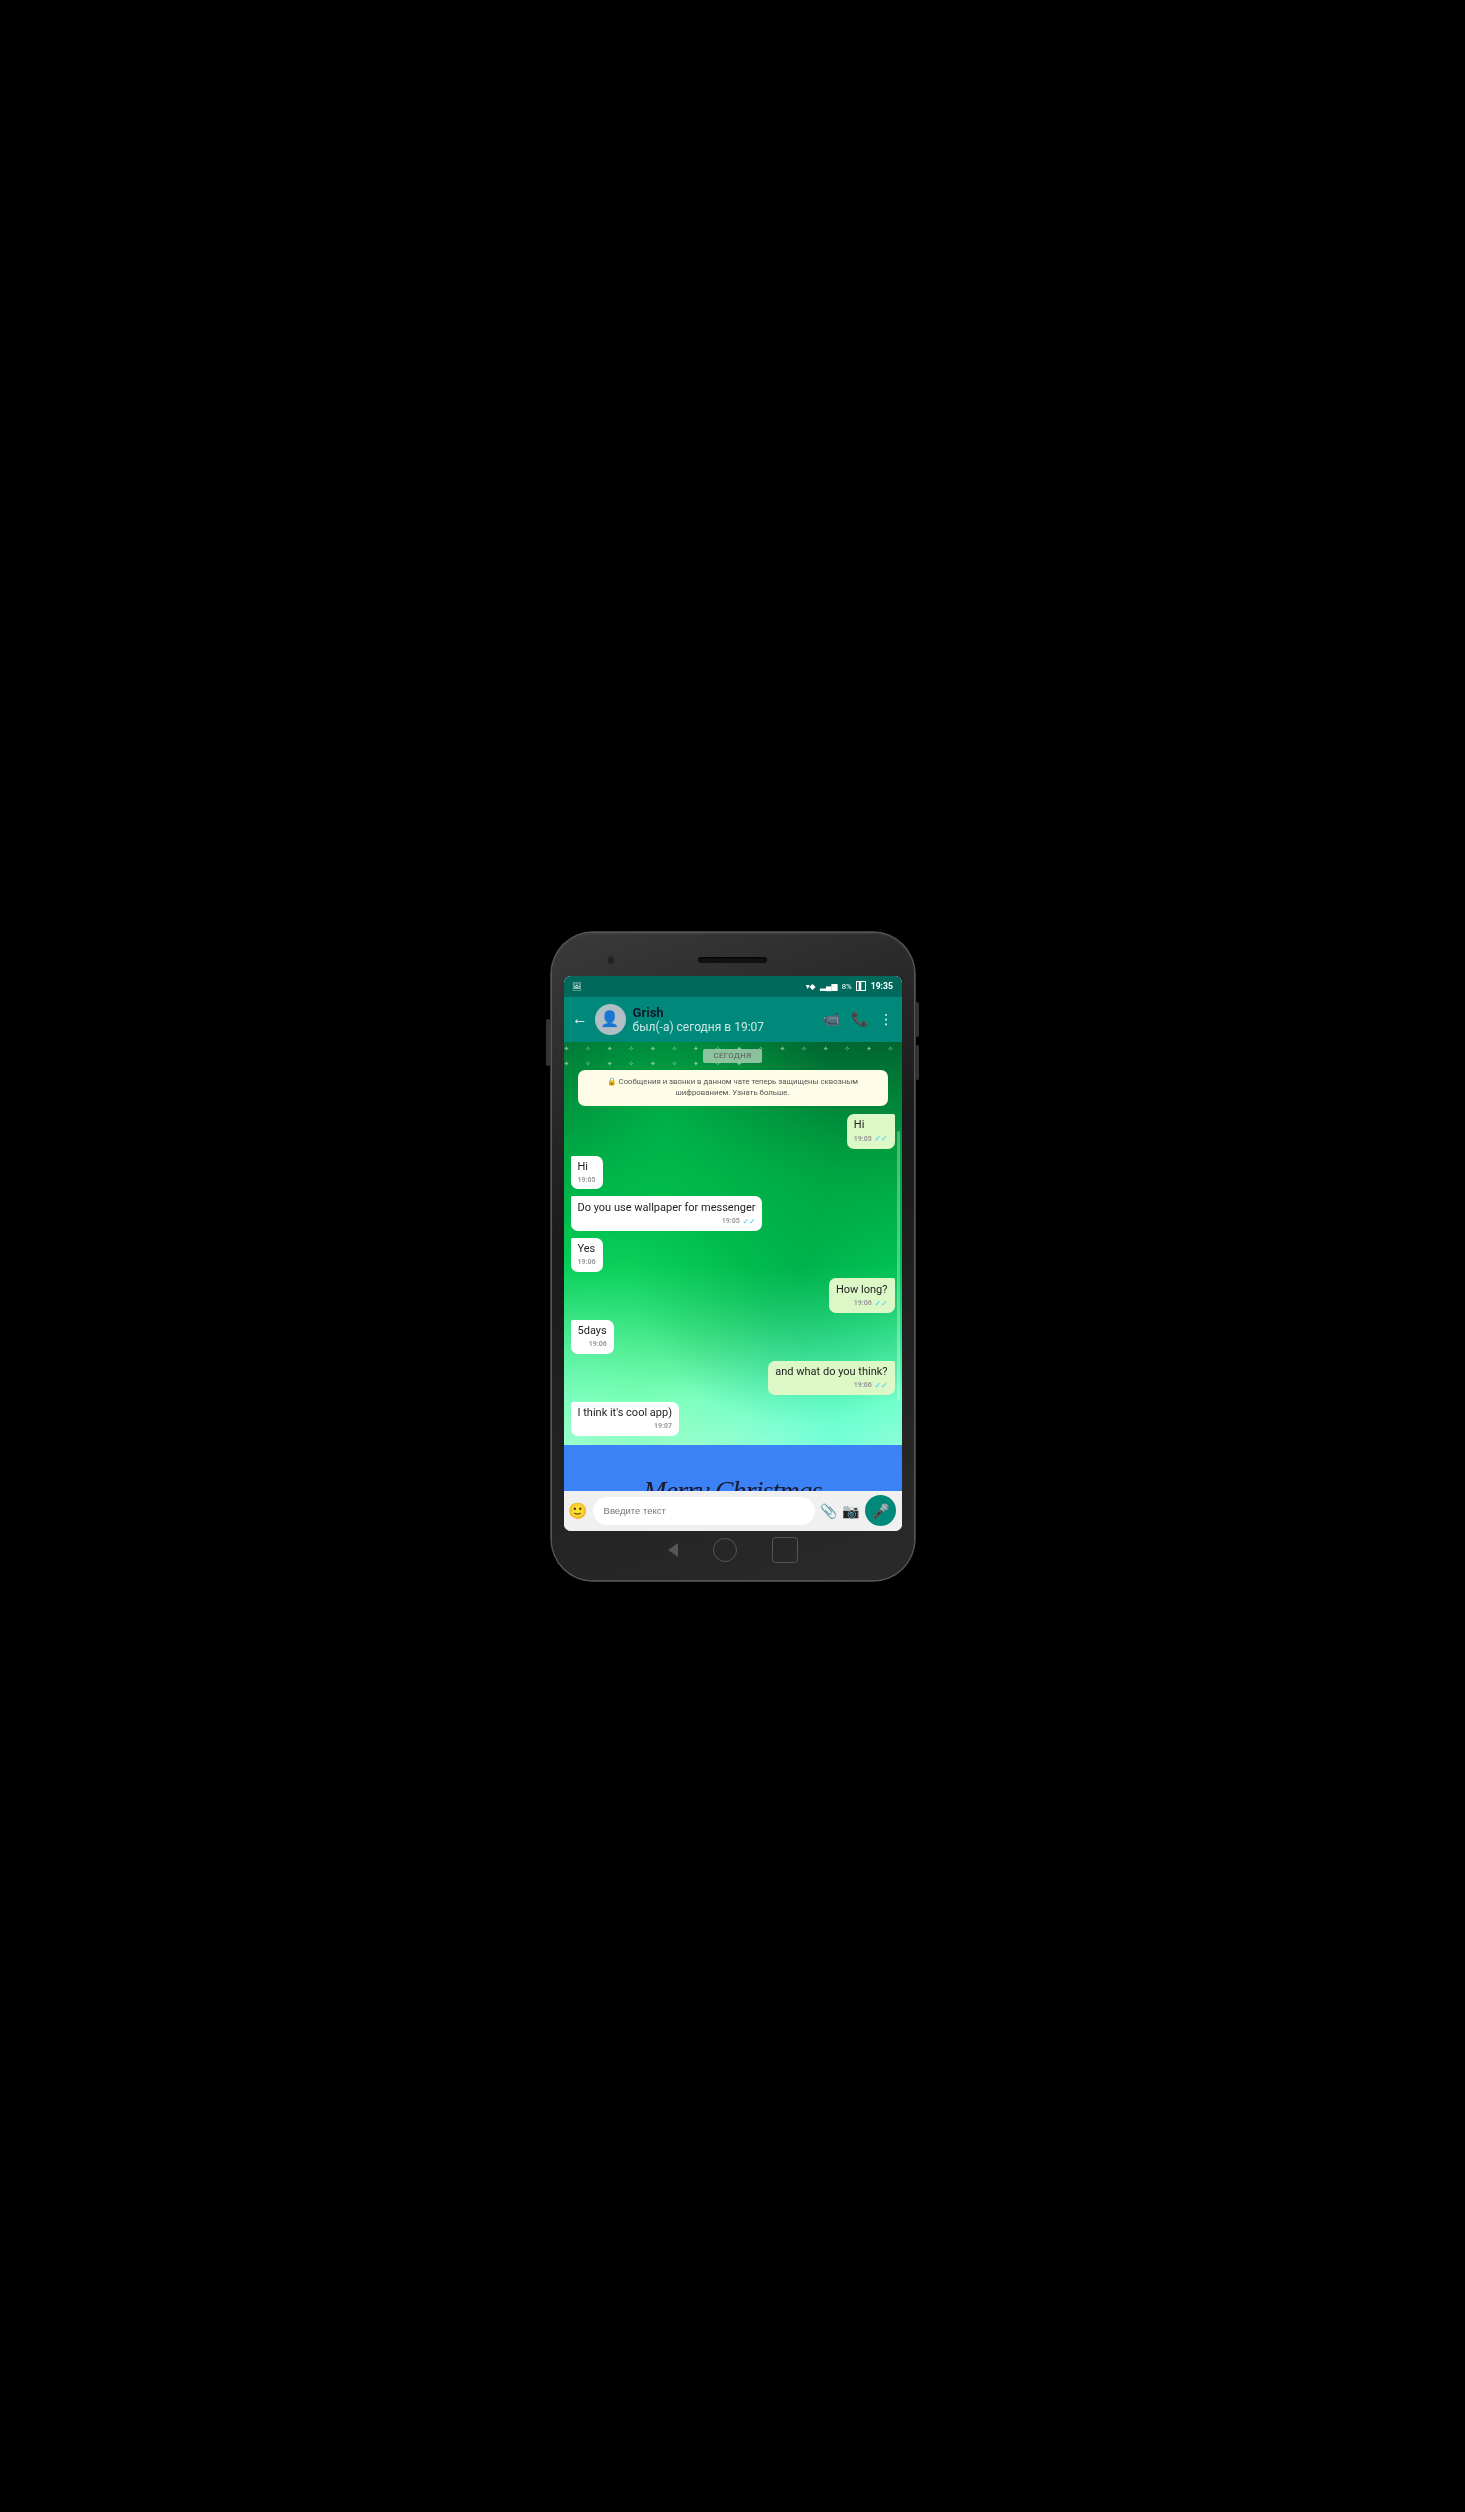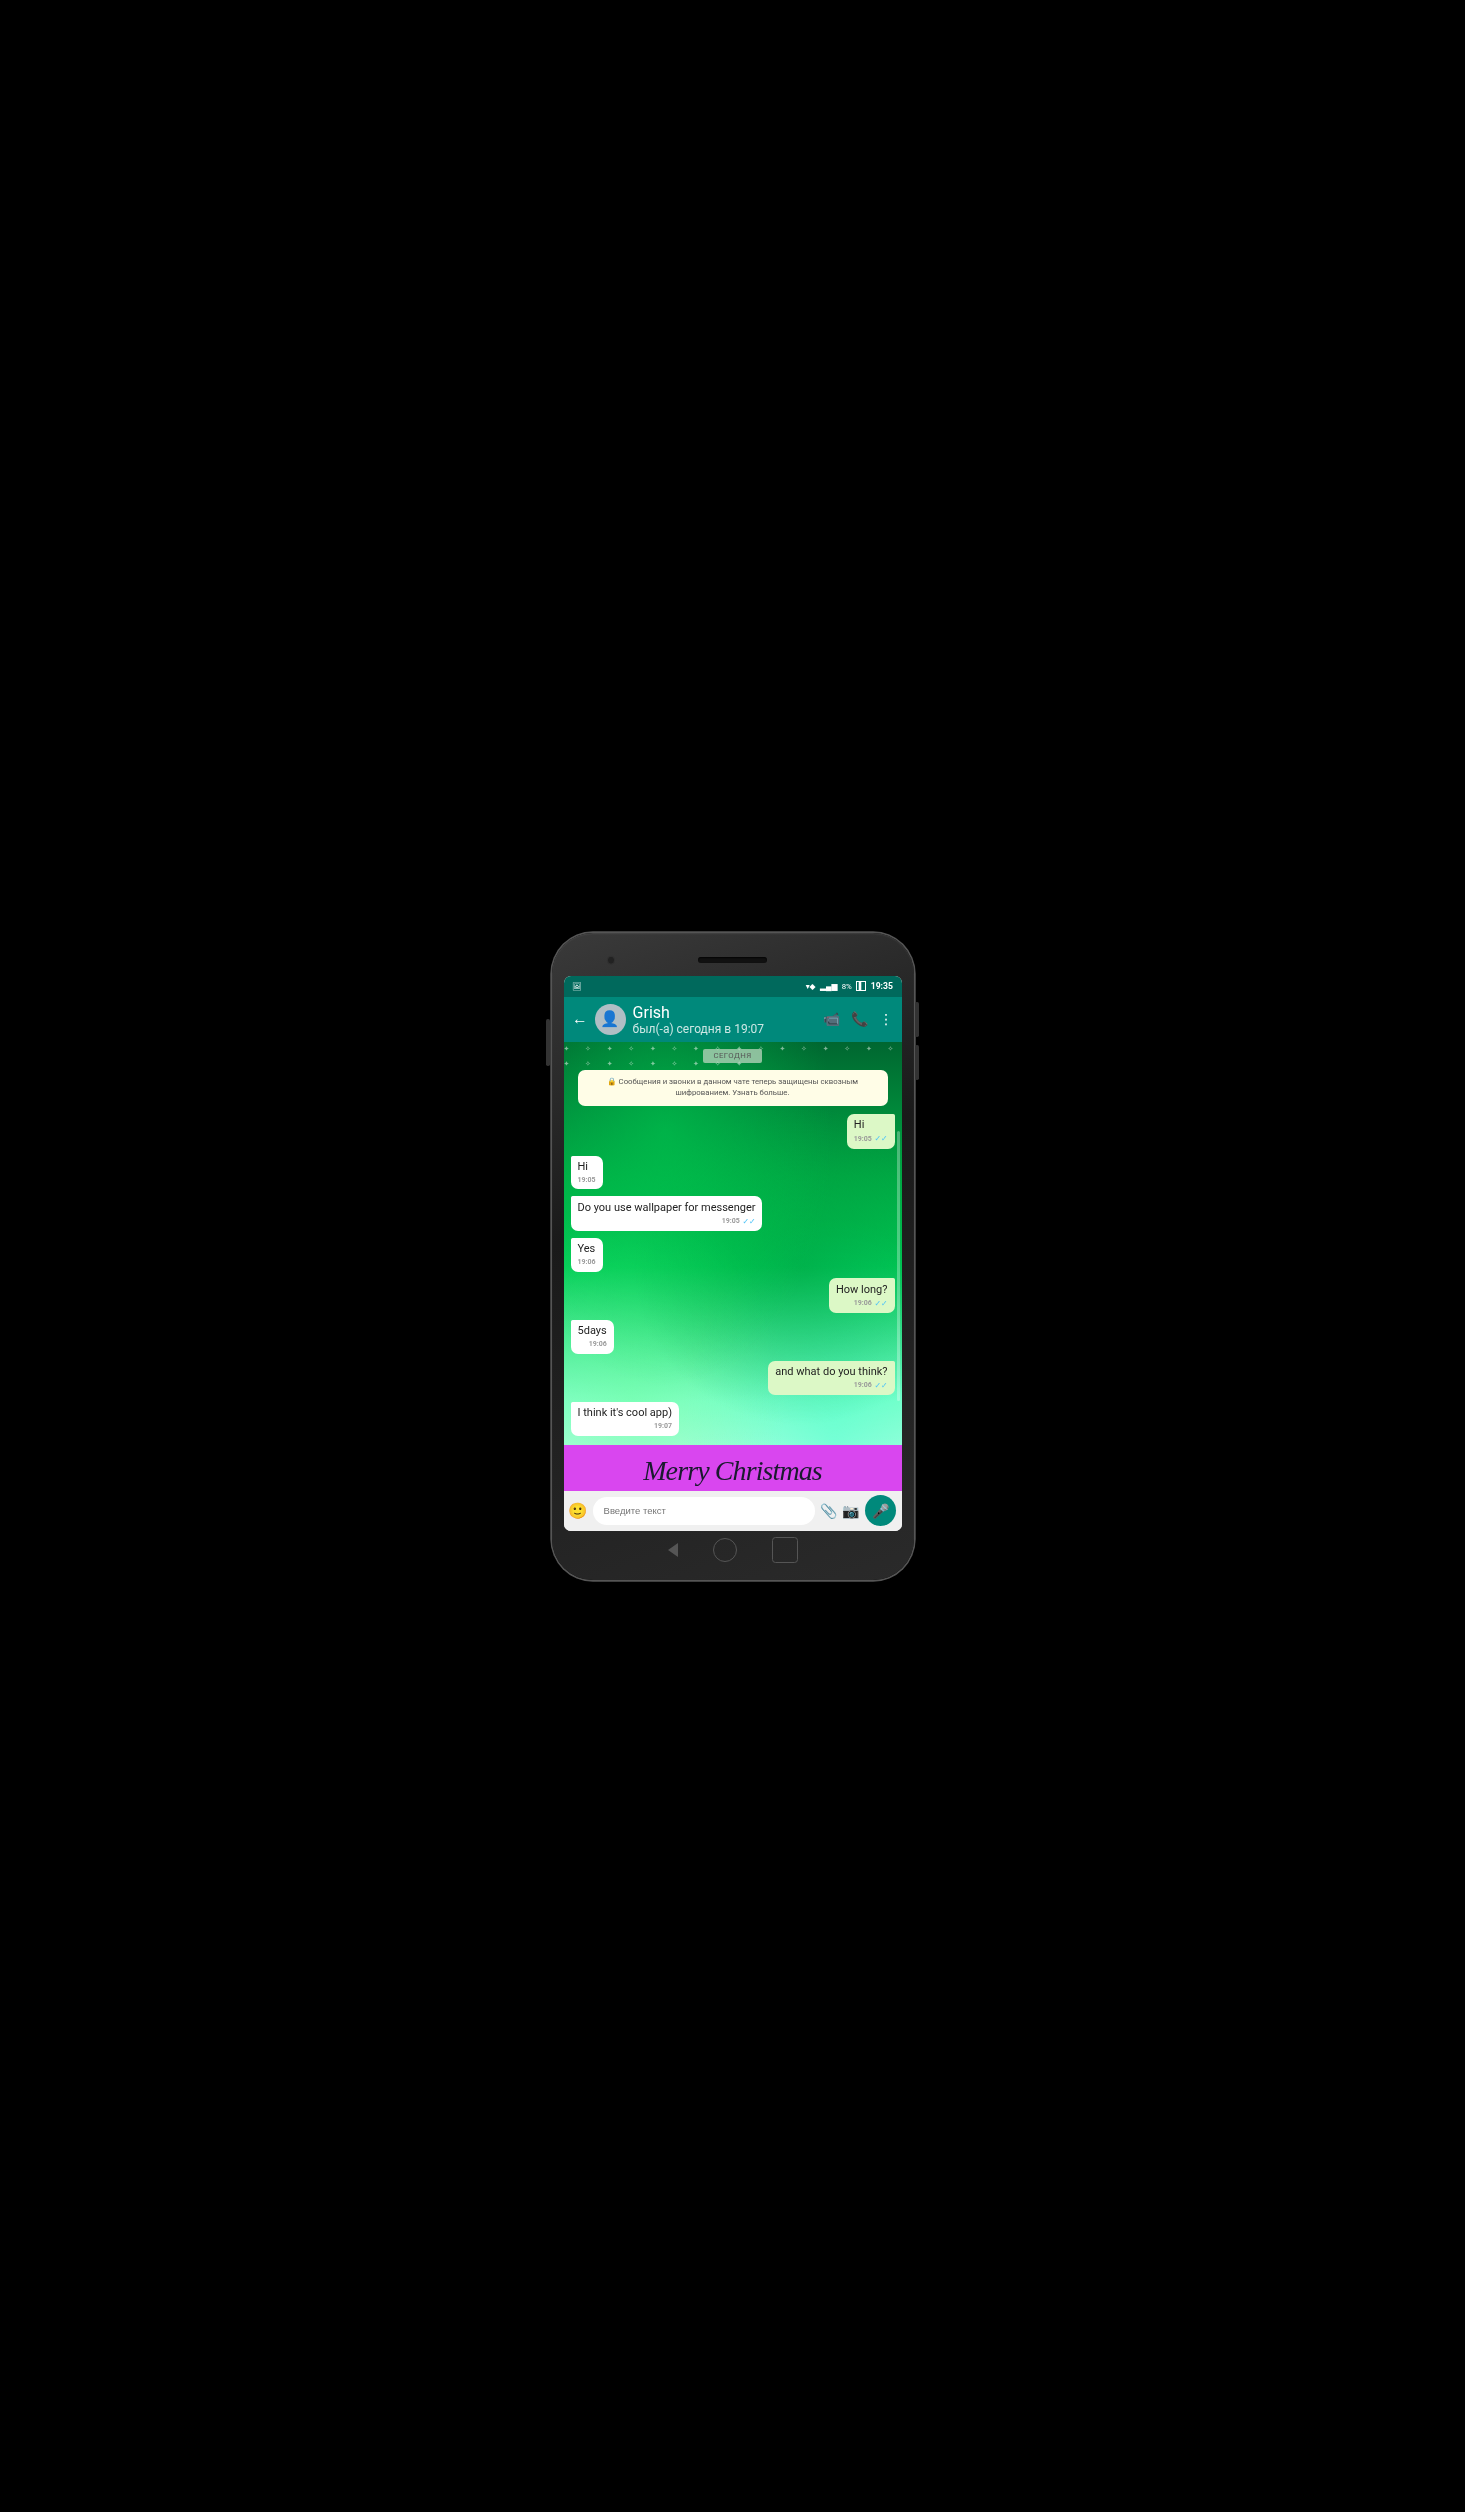--- a/index.html
+++ b/index.html
@@ -132,23 +132,23 @@
     .avatar-icon {
       font-size: 15.5px;
       color: #78909c;
     }
 
     .contact-info {
       flex: 1;
     }
 
     .contact-name {
-      color: #ffffff;
-      font-size: 16px;
-      font-weight: 400;
+      color: #0f172a;
+      font-size: 13px;
+      font-weight: 700;
     }
 
     .contact-status {
       color: rgba(255,255,255,0.8);
       font-size: 12px;
     }
 
     .header-icons {
       display: flex;
       gap: 10.4px;
@@ -282,24 +282,24 @@
       color: #4fc3f7;
     }
 
     .bubble-text {
       font-size: 11px;
       color: #222;
     }
 
     
     .merry-christmas-area {
-      background: #d946ef;
+      background: #3b82f6;
       padding: 10.4px 7px 7px;
       display: flex;
-      align-items: flex-start;
+      align-items: flex-end;
       justify-content: center;
       min-height: 69px;
       position: relative;
     }
 
     .merry-christmas-text {
       font-family: 'Georgia', serif;
       font-size: 28px;
       color: #1a1a2e;
       font-style: italic;

